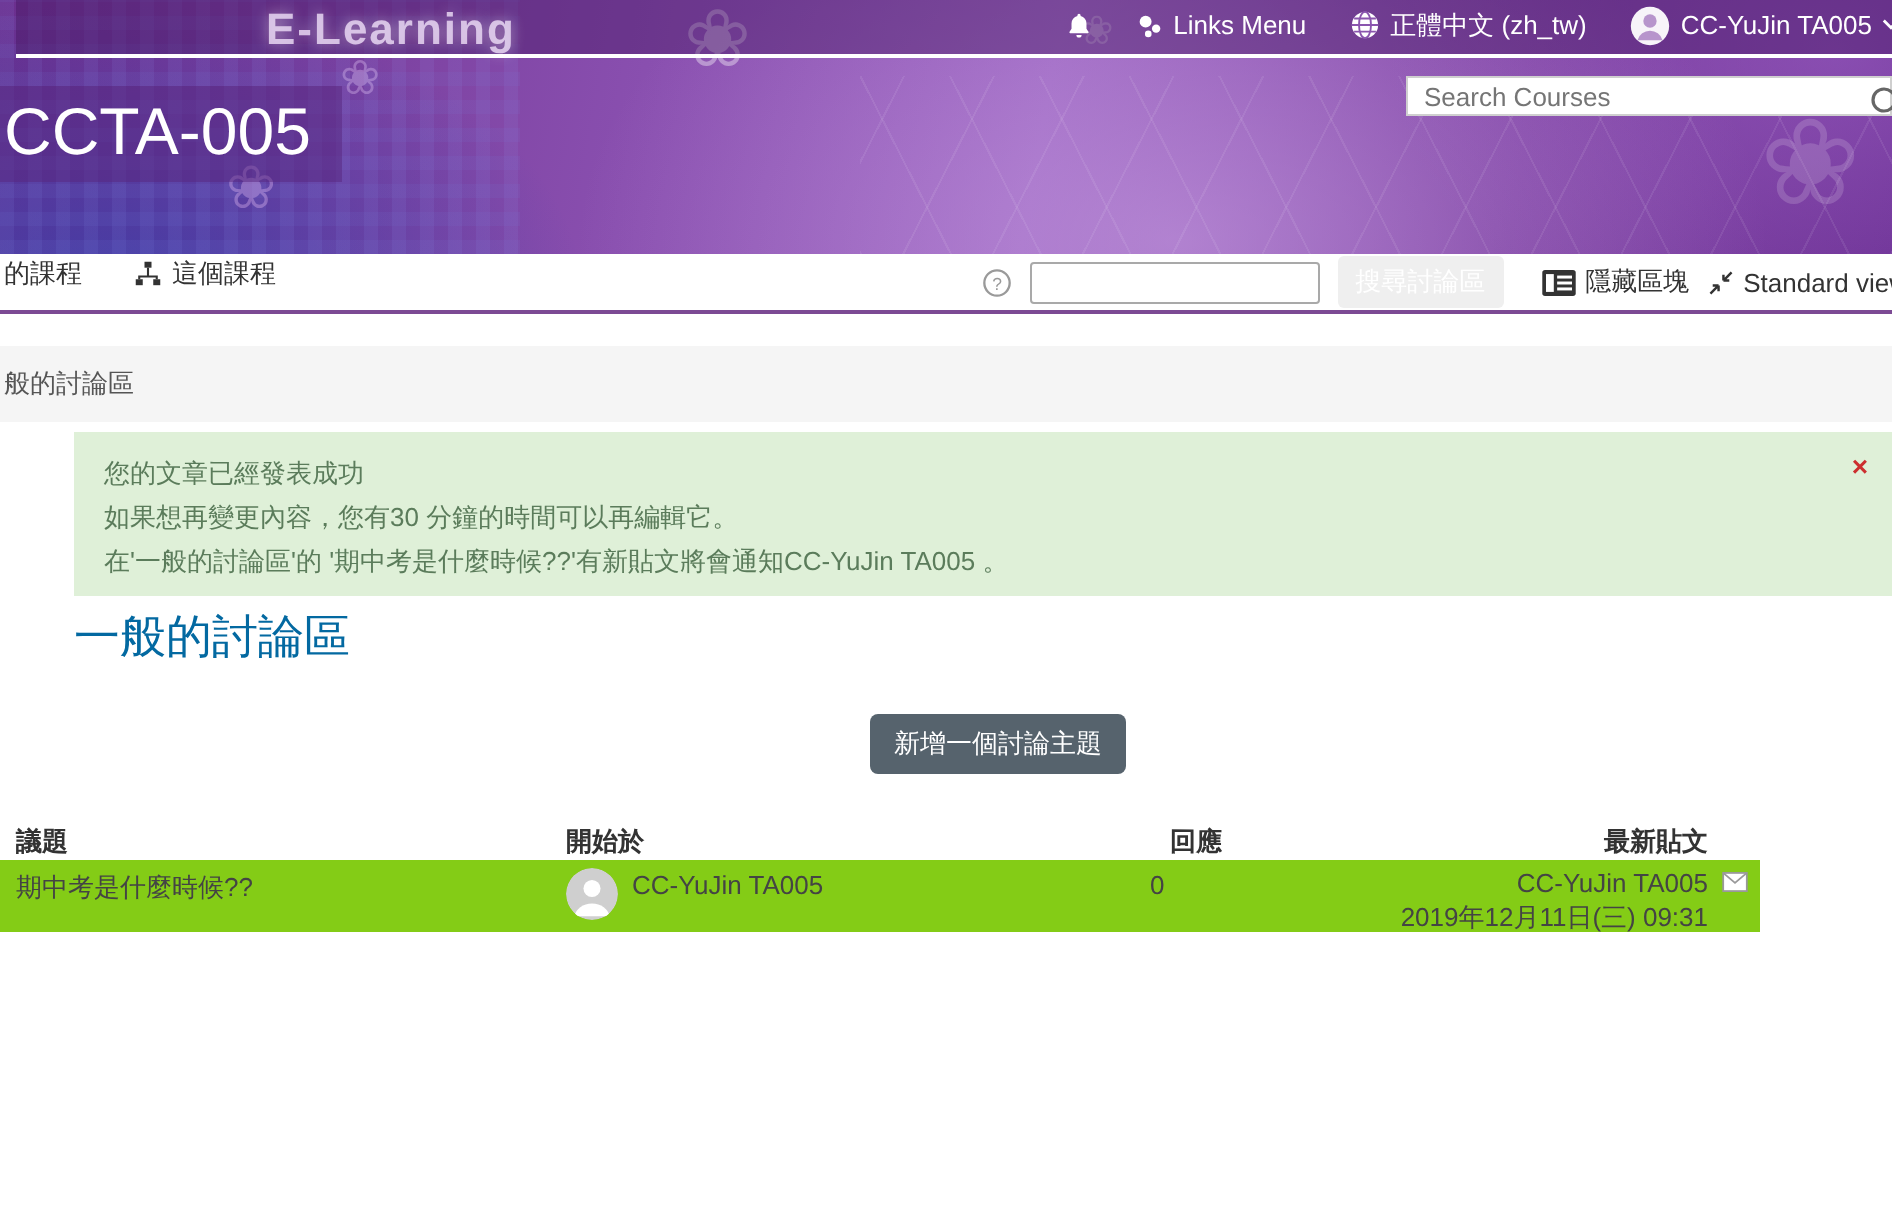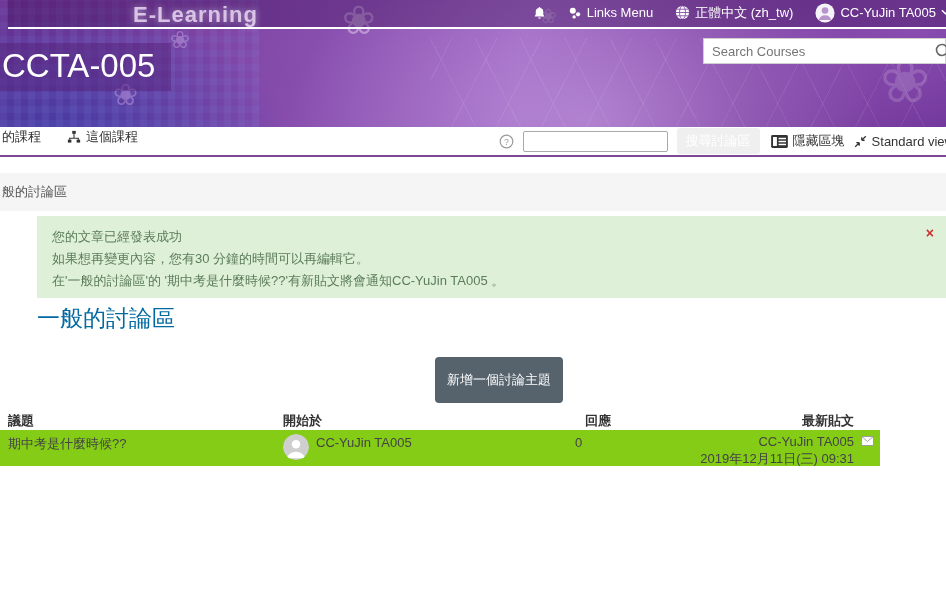--- a/index.html
+++ b/index.html
@@ -46,21 +46,21 @@
   }
   .tn-item { display:flex; align-items:center; gap:5px; cursor:pointer; color:#fff; }
   .icon { display:inline-flex; align-items:center; justify-content:center; }
 
   
   .banner-body { position:absolute; top:29px; left:0; width:946px; height:98px; }
   .course-code {
     position:absolute; left:0; top:14px; color:#fff; font-size:33px; font-weight:400;
     background:rgba(88,38,125,.5); padding:4px 16px 6px 2px;
   }
-  .course-search { position:absolute; right:0; top:9px; width:243px; height:26px; }
+  .course-search { position:absolute; right:0; top:9px; width:243px; height:20px; }
   .course-search input {
     width:100%; height:100%; border:1px solid #cfcfcf; border-radius:0; padding:0 22px 0 8px;
     font-size:13px; color:#333; font-family:inherit; outline:none; background:#fff;
   }
   .course-search .search-glyph { position:absolute; right:-6px; top:4px; }
 
   
   .navbar {
     position:absolute; top:127px; left:0; width:946px; height:30px; background:#fff;
     border-bottom:2px solid #7c4a94;
@@ -87,21 +87,21 @@
     padding:10px 34px 0 15px; font-size:13px; line-height:22px;
   }
   .alert-close {
     position:absolute; top:10px; right:12px; font-size:14px; font-weight:bold; cursor:pointer; line-height:1;
   }
 
   
   .forum-title { position:absolute; top:303px; left:37px; font-size:23px; font-weight:400; color:#0369a1; }
   .add-btn {
     position:absolute; top:357px; left:435px; border:none; border-radius:4px; color:#fff;
-    font-size:13px; font-family:inherit; padding:14px 12px; cursor:pointer;
+    font-size:13px; font-family:inherit; padding:6px 12px; cursor:pointer;
   }
 
   .ftable { position:absolute; top:412px; left:0; width:880px; font-size:13px; color:#444; }
   .fhead { position:relative; height:16px; font-weight:bold; color:#333; }
   .fhead .h-topic { position:absolute; left:8px; }
   .fhead .h-started { position:absolute; left:283px; }
   .fhead .h-replies { position:absolute; left:570px;padding-left:15px; }
   .fhead .h-last { position:absolute; right:26px; }
   .frow { position:relative; margin-top:2px; height:36px; background:#84cc16; }
   .frow .c-topic { position:absolute; left:8px; top:5px; cursor:pointer; }
@@ -205,21 +205,21 @@
     </div>
     <div class="navbar-right">
       <span class="icon">
         <svg width="15" height="15" viewBox="0 0 18 18">
             <circle cx="9" cy="9" r="7.6" fill="none" stroke="#9a9a9a" stroke-width="1.4"></circle>
             <text x="9" y="13" text-anchor="middle" font-size="10.5" fill="#9a9a9a" font-family="Liberation Sans,sans-serif">?</text>
           </svg>
       </span>
       <input type="text" class="forum-search-input" value="" style="">
       <button class="btn-red">搜尋討論區</button>
-      <span class="nav-link" style="margin-left:2px;">
+      <span class="nav-link" style="margin-left:10px;">
         <span class="icon">
           <svg width="17" height="13" viewBox="0 0 18 14">
               <rect x="0" y="0" width="18" height="14" rx="1.5" fill="#333"></rect>
               <rect x="2" y="2.2" width="4.2" height="9.6" fill="#fff"></rect>
               <rect x="8" y="3" width="8" height="1.6" fill="#fff"></rect>
               <rect x="8" y="6.2" width="8" height="1.6" fill="#fff"></rect>
               <rect x="8" y="9.4" width="8" height="1.6" fill="#fff"></rect>
             </svg>
         </span>
         <span>隱藏區塊</span>

